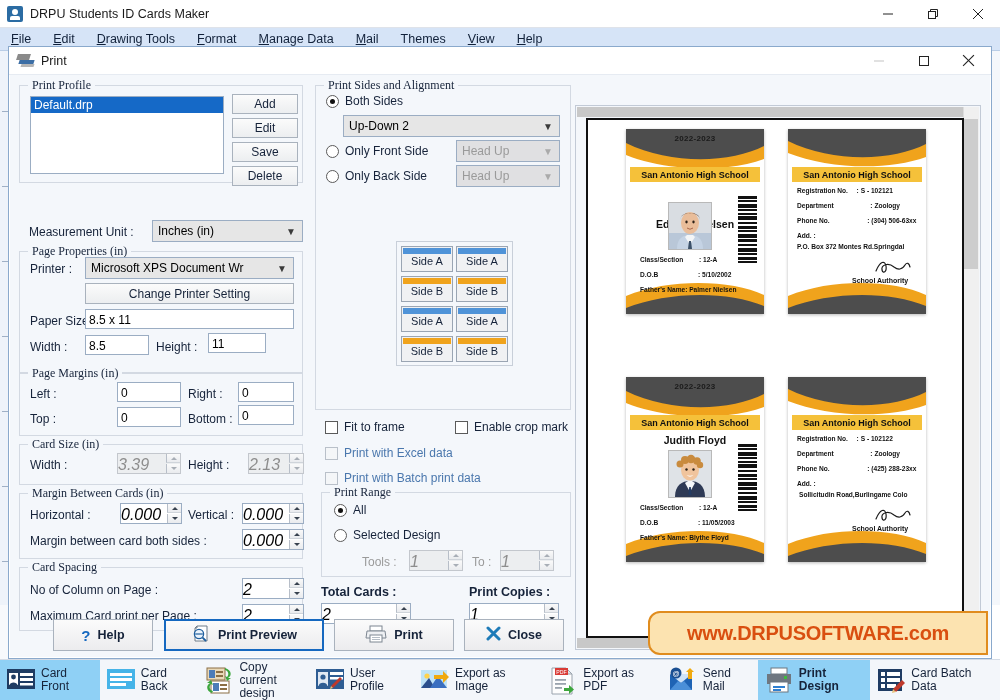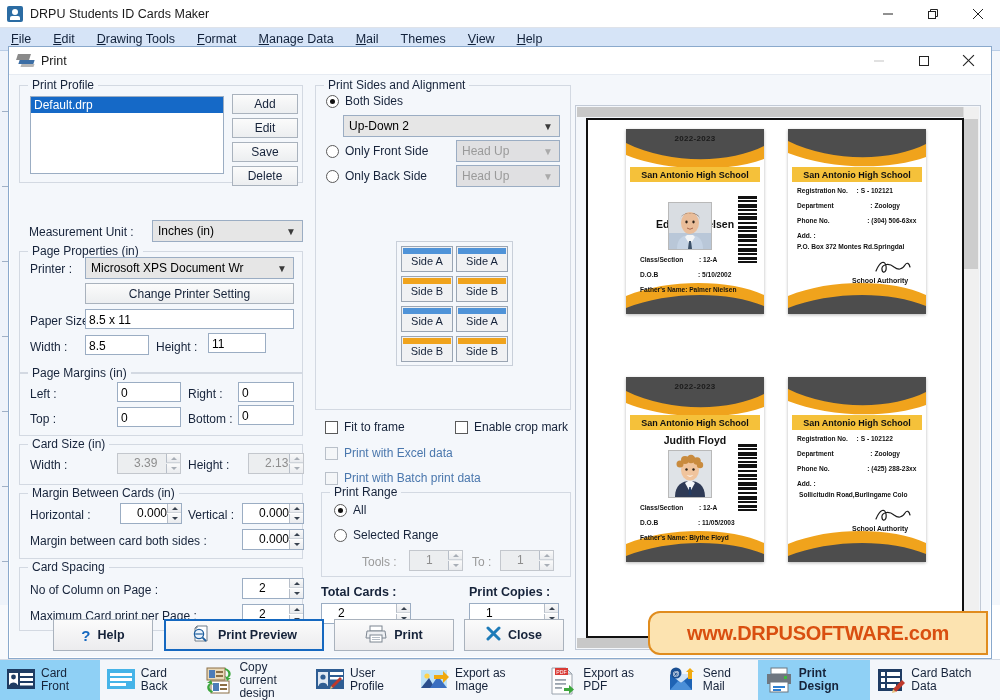--- a/index.html
+++ b/index.html
@@ -65,21 +65,21 @@
   .dlg-btns{margin-left:auto;display:flex;}
   .dlg-btn{width:45px;height:28px;display:flex;align-items:center;justify-content:center;color:#222;}
   .dlg-btn.dis{color:#c3c3c3;}
 
   .dlg-body{position:relative;height:584px;}
 
   
   .group { position:absolute; border:1px solid #d3d9e2; background:transparent; }
   .group > .legend {
     position:absolute; top:-8px; left:8px; background:#f4f7fb;
-    padding:0 4px; font-size:12px; color:#16233a; white-space:nowrap;
+    padding:0 4px; font-size:12px; color:#16233a; white-space:nowrap;font-family:Liberation Serif, serif;
   }
   .lbl { font-size:12px; color:#16233a; white-space:nowrap; }
 
   
   .tf {
     background:#fff; border:1px solid #9badc3; font-size:12px;
     padding:1px 3px; color:#000; font-family:"Liberation Sans",sans-serif;
     height:20px; line-height:18px; display:block;
   }
   .tf.ro { background:#fff; }
@@ -90,21 +90,21 @@
   }
   .combo.disabled{ color:#9a9a9a; background:#e0e0e2; }
   .combo .arr { margin-left:auto; margin-right:6px; color:#3a3a3a; font-size:10px; }
   .combo.disabled .arr{ color:#aaa; }
   .btn {
     background:linear-gradient(#fbfbfb,#eceef0); border:1px solid #a9b2bd;
     font-size:12px; color:#16233a; display:flex; align-items:center;
     justify-content:center; cursor:default;
   }
   .spin { position:relative; background:#fff; border:1px solid #9badc3; height:21px; }
-  .spin .val{ position:absolute; left:16px; top:2px; font-size:12px; color:#000; }
+  .spin .val{ position:absolute; left:0; top:2px; font-size:16px; color:#000;font-style:italic; }
   .spin.gray { background:#eceef0; border-color:#c3c7cd; }
   .spin.gray .val{ color:#8d8d8d; }
   .spin .up,.spin .dn{ position:absolute; right:0; width:14px; height:9px;
      background:linear-gradient(#fafafa,#e9ebee); border-left:1px solid #b7bec8; }
   .spin .up{ top:0; border-bottom:1px solid #cfd4da; }
   .spin .dn{ bottom:0; }
   .spin .up:after{content:"";position:absolute;left:4px;top:3px;border-left:3px solid transparent;border-right:3px solid transparent;border-bottom:3px solid #38424f;}
   .spin .dn:after{content:"";position:absolute;left:4px;top:3px;border-left:3px solid transparent;border-right:3px solid transparent;border-top:3px solid #38424f;}
   .spin.gray .up:after{border-bottom-color:#a8aeb6;}
   .spin.gray .dn:after{border-top-color:#a8aeb6;}
@@ -451,21 +451,21 @@
       </div>
 
       <div class="group" style="left:312px;top:417px;width:250px;height:85px;">
         <div class="legend">Print Range</div>
         <div class="row" style="position:absolute;left:12px;top:10px;">
           <span class="radio on"></span>
           <span class="lbl" style="margin-left:6px;">All</span>
         </div>
         <div class="row" style="position:absolute;left:12px;top:35px;">
           <span class="radio"></span>
-          <span class="lbl" style="margin-left:6px;">Selected Range</span>
+          <span class="lbl" style="margin-left:6px;">Selected Design</span>
         </div>
         <div class="lbl" style="position:absolute;left:40px;top:62px;color:#9a9a9a;">Tools :</div>
         <div class="spin gray" style="position:absolute;left:87px;top:57px;width:54px;">
           <span class="val">1</span>
           <div class="up"></div>
             <div class="dn"></div>
         </div>
         <div class="lbl" style="position:absolute;left:150px;top:62px;color:#9a9a9a;">To :</div>
         <div class="spin gray" style="position:absolute;left:178px;top:57px;width:54px;">
           <span class="val">1</span>

